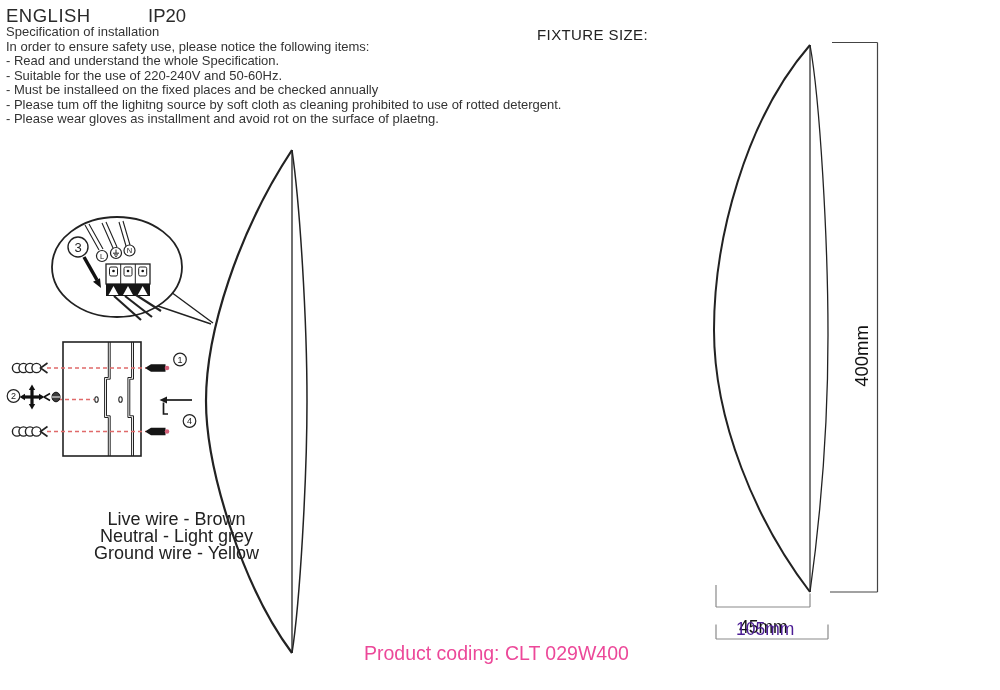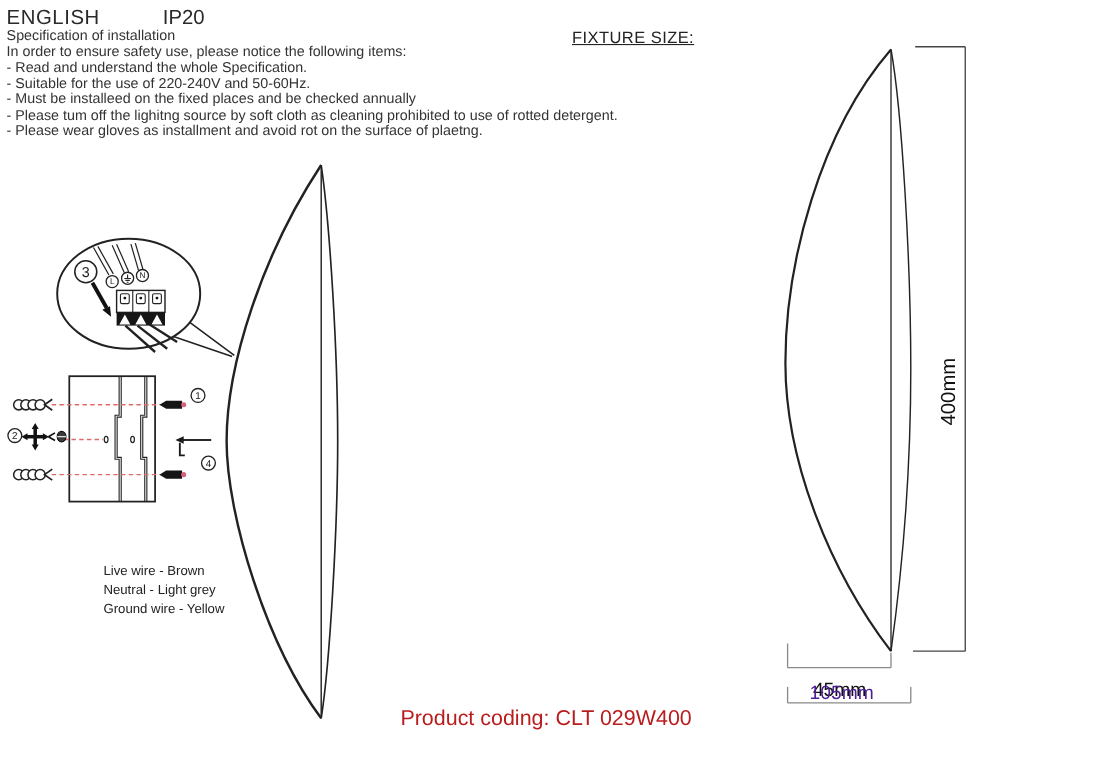--- a/index.html
+++ b/index.html
@@ -3,23 +3,23 @@
 <meta charset="utf-8">
 <style>
   html,body{margin:0;padding:0;background:#fff;}
   .page{position:relative;width:1000px;height:690px;background:#ffffff;overflow:hidden;
         font-family:"Liberation Sans", sans-serif;color:#2a2a2a;}
   .abs{position:absolute;white-space:nowrap;}
   .t-lang{left:6px;top:5px;font-size:18.5px;letter-spacing:.5px;}
   .t-ip{left:148px;top:5px;font-size:18.5px;}
   .spec{left:6px;top:25px;font-size:13px;line-height:14.55px;color:#333;}
   .spec div{white-space:nowrap;}
-  .t-fixture{left:520px;top:26px;font-size:15px;letter-spacing:.4px;color:#222;text-decoration:underline;}
-  .legend{left:94px;top:511px;font-size:12px;line-height:16.8px;color:#222;}
-  .t-product{left:364px;top:642px;font-size:19.5px;color:#b91c1c;}
+  .t-fixture{left:537px;top:26px;font-size:15px;letter-spacing:.4px;color:#222;}
+  .legend{left:94px;top:511px;font-size:18px;line-height:16.8px;color:#222;text-align:center;}
+  .t-product{left:364px;top:642px;font-size:19.5px;color:#ec4899;}
   .t-d45{left:739px;top:617px;font-size:17.5px;color:#111;}
   .t-d105{left:736px;top:619px;font-size:17.5px;color:#4c1d95;}
   .t-d400{left:830px;top:345px;width:64px;text-align:center;font-size:18.5px;color:#111;
           transform:rotate(-90deg);transform-origin:center center;}
   svg{position:absolute;left:0;top:0;}
   svg text{font-family:"Liberation Sans", sans-serif;fill:#222;}
 </style>
 </head>
 <body>
 

